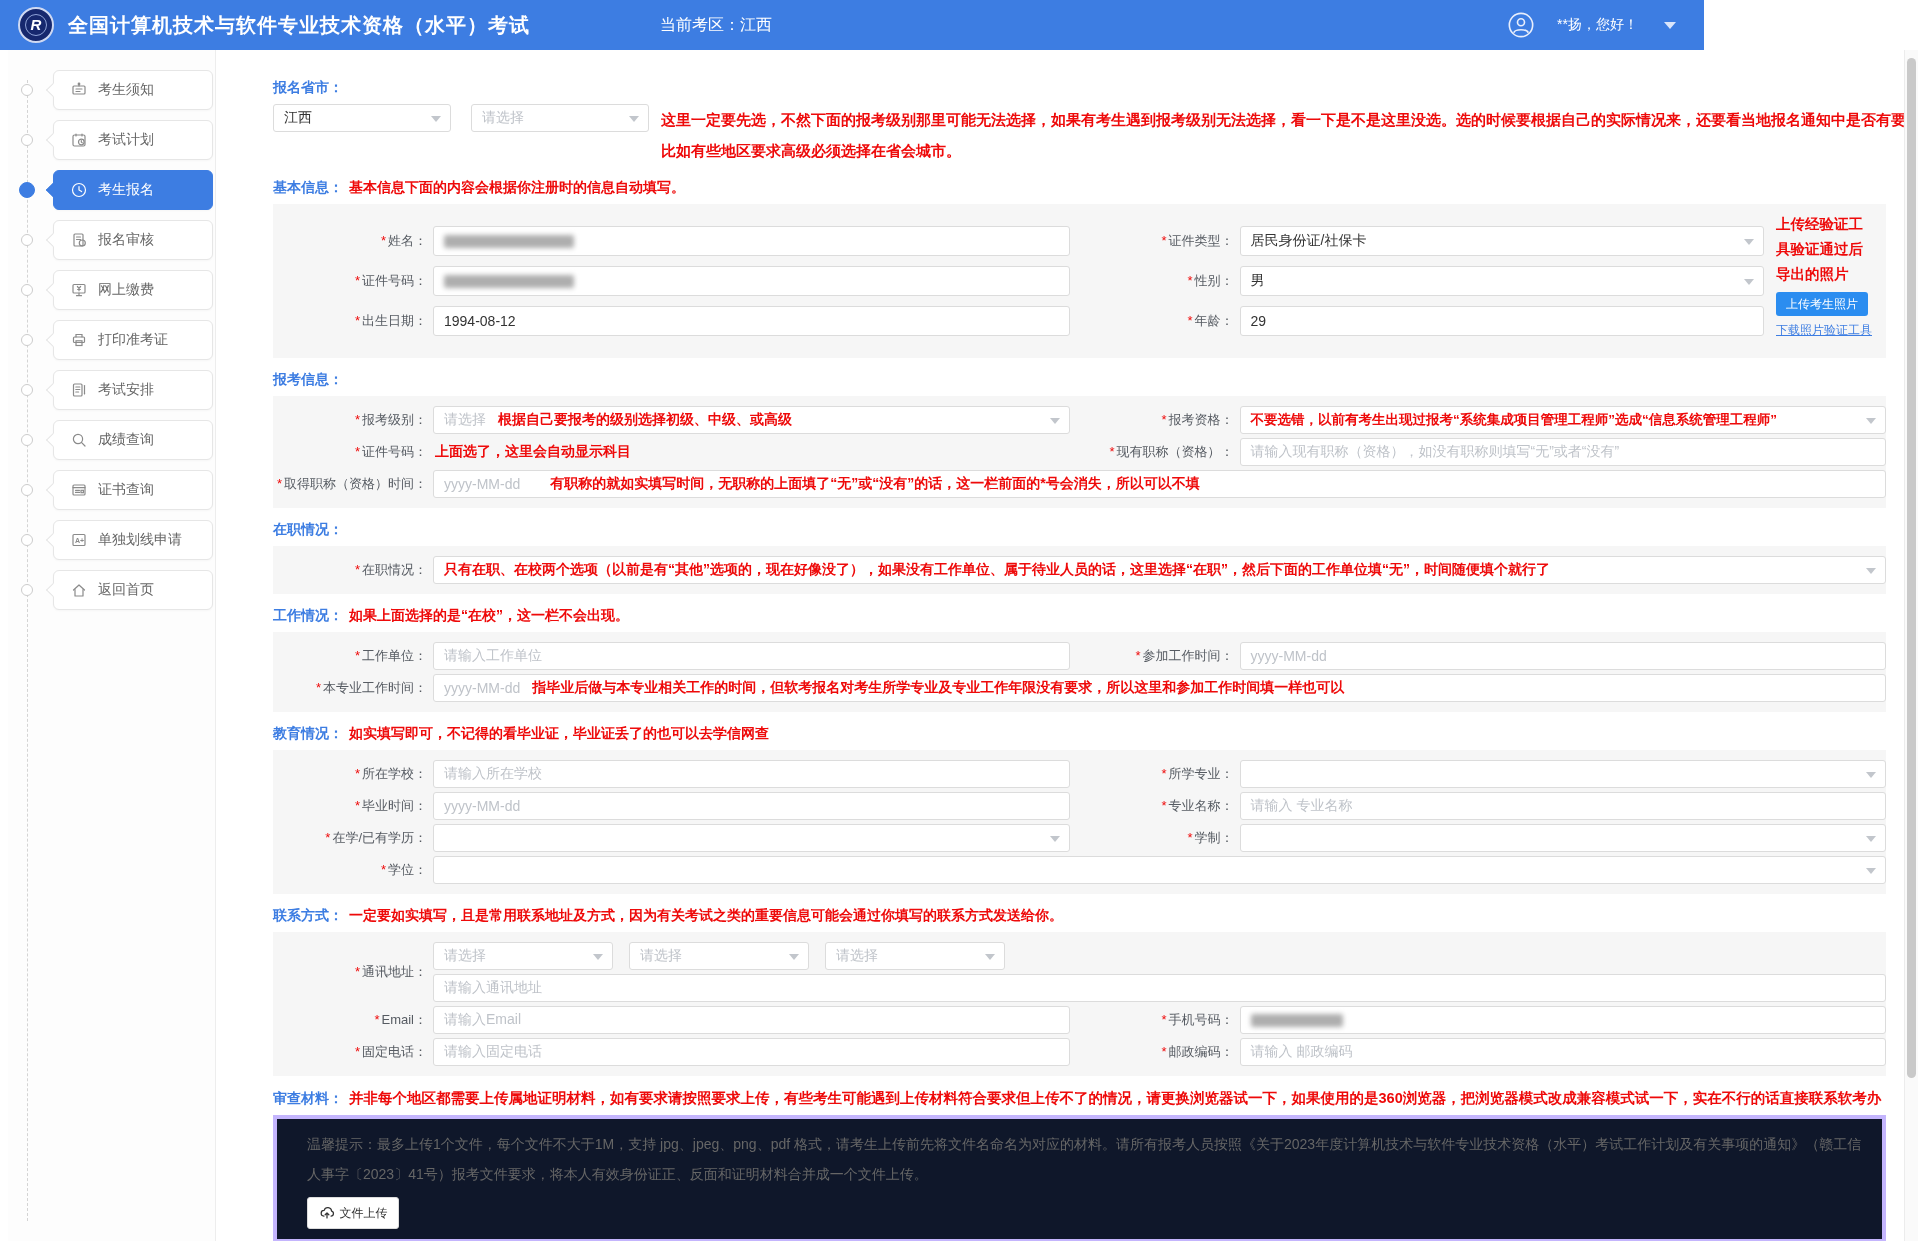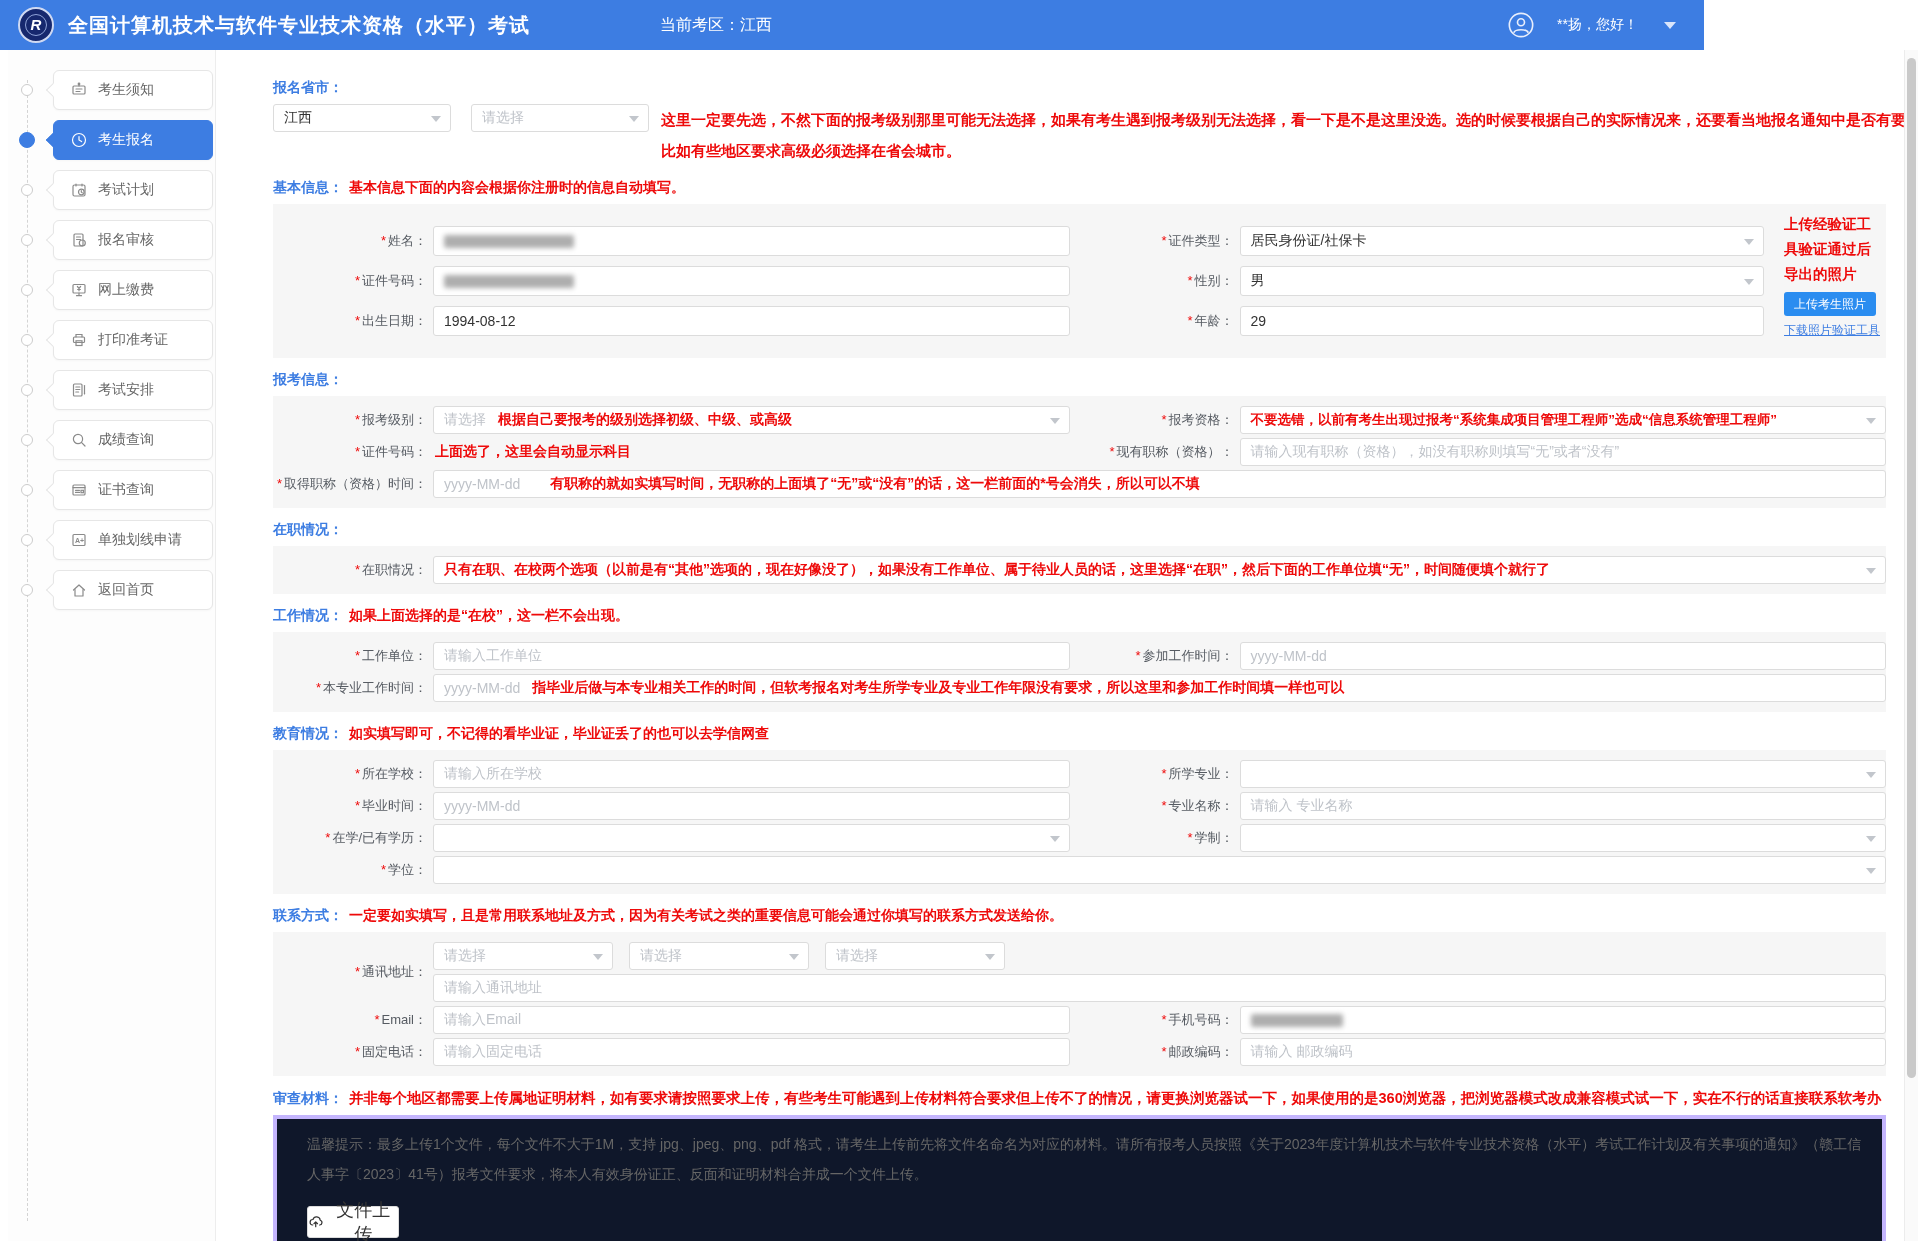--- a/index.html
+++ b/index.html
@@ -68,35 +68,35 @@
   .ctrl.bare { border:none; background:transparent; padding-left:2px; }
   .ph { color:#bfc3c9; }
   .val { color:#333; }
   .hint { margin-left:12px; }
   .gap-r { margin-right:10px; }
   .pad-photo { padding-right:122px; }
 
   .masked { width:130px; height:13px; background:#aeaeae; border-radius:2px; filter:blur(2.5px); }
   .masked.sm { width:92px; }
 
-  .photo-col { position:absolute; top:8px; right:2px; width:100px; }
+  .photo-col { position:absolute; top:8px; right:10px; width:100px; }
   .photo-col .pl { color:#ee0a0a; font-weight:bold; line-height:25px; font-size:14.5px; white-space:nowrap; }
   .photo-btn { margin-top:5px; width:92px; height:24px; background:#2b8df0; color:#fff; border:none;
     border-radius:3px; font-size:12px; cursor:pointer; display:block; }
   .photo-link { display:block; margin-top:6px; font-size:12px; color:#3d7de2; text-decoration:underline; white-space:nowrap; }
   .panel.rel { position:relative; }
 
   .addr-wrap { flex:1; }
   .addr-selects { display:flex; gap:16px; margin-bottom:4px; }
   .addr-selects .ctrl { flex:0 0 180px; }
 
   .upload-box { border:4px solid #c4b5fd; background:#0f172a; padding:10px 18px 10px 30px; margin-top:2px; }
   .upload-box .tip { color:#666; line-height:30px; max-width:1560px; }
-  .upload-btn { margin-top:17px; width:92px; height:32px; background:#fff; border:1px solid #dcdcdc;
-    border-radius:3px; color:#333; font-size:18px; display:flex; align-items:center; justify-content:center; gap:5px; cursor:pointer; }
+  .upload-btn { margin-top:8px; width:92px; height:32px; background:#fff; border:1px solid #dcdcdc;
+    border-radius:3px; color:#333; font-size:12px; display:flex; align-items:center; justify-content:center; gap:5px; cursor:pointer; }
 
   
   .scrollbar { position:absolute; right:0; top:50px; bottom:0; width:14px; background:#fafafa; border-left:1px solid #ececec; }
   .scrollbar .thumb { position:absolute; left:2px; right:2px; top:8px; height:1020px; background:#c9c9c9; border-radius:6px; }
 </style>
 </head>
 <body>
 
 <div class="header">
   <div class="logo"></div>
@@ -122,43 +122,43 @@
         <span class="notch"></span>
       <svg class="s-ic" width="18" height="18" viewBox="0 0 18 18" fill="none" stroke="currentColor" stroke-width="1.2" stroke-linecap="round">
           <rect x="3" y="5" width="12" height="8" rx="1"></rect>
           <path d="M6 8h6M6 10.5h4M9 5V3.6"></path>
           <circle cx="9" cy="3" r=".8"></circle>
         </svg>
       <span>考生须知</span>
     </div>
   </div>
 
-  <div class="side-item active">
-    <span class="dot"></span>
-    <div class="bubble">
-        <span class="notch"></span>
-      <svg class="s-ic" width="18" height="18" viewBox="0 0 18 18" fill="none" stroke="currentColor" stroke-width="1.2" stroke-linecap="round">
-          <circle cx="9" cy="9" r="6.5"></circle>
-          <path d="M9 5.5V9l2.6 1.6"></path>
-        </svg>
-      <span>考生报名</span>
-    </div>
-  </div>
-
   <div class="side-item">
     <span class="dot"></span>
     <div class="bubble">
         <span class="notch"></span>
       <svg class="s-ic" width="18" height="18" viewBox="0 0 18 18" fill="none" stroke="currentColor" stroke-width="1.2" stroke-linecap="round">
           <rect x="3" y="4" width="12" height="11" rx="1.5"></rect>
           <path d="M6 3v2M12 3v2"></path>
           <circle cx="11.3" cy="11" r="2.8"></circle>
           <path d="M11.3 9.6V11l1 .9"></path>
         </svg>
       <span>考试计划</span>
+    </div>
+  </div>
+
+  <div class="side-item active">
+    <span class="dot"></span>
+    <div class="bubble">
+        <span class="notch"></span>
+      <svg class="s-ic" width="18" height="18" viewBox="0 0 18 18" fill="none" stroke="currentColor" stroke-width="1.2" stroke-linecap="round">
+          <circle cx="9" cy="9" r="6.5"></circle>
+          <path d="M9 5.5V9l2.6 1.6"></path>
+        </svg>
+      <span>考生报名</span>
     </div>
   </div>
 
   <div class="side-item">
     <span class="dot"></span>
     <div class="bubble">
         <span class="notch"></span>
       <svg class="s-ic" width="18" height="18" viewBox="0 0 18 18" fill="none" stroke="currentColor" stroke-width="1.2" stroke-linecap="round">
           <rect x="4" y="3" width="9" height="12" rx="1"></rect>
           <path d="M6.5 6h4M6.5 8.5h4"></path>

